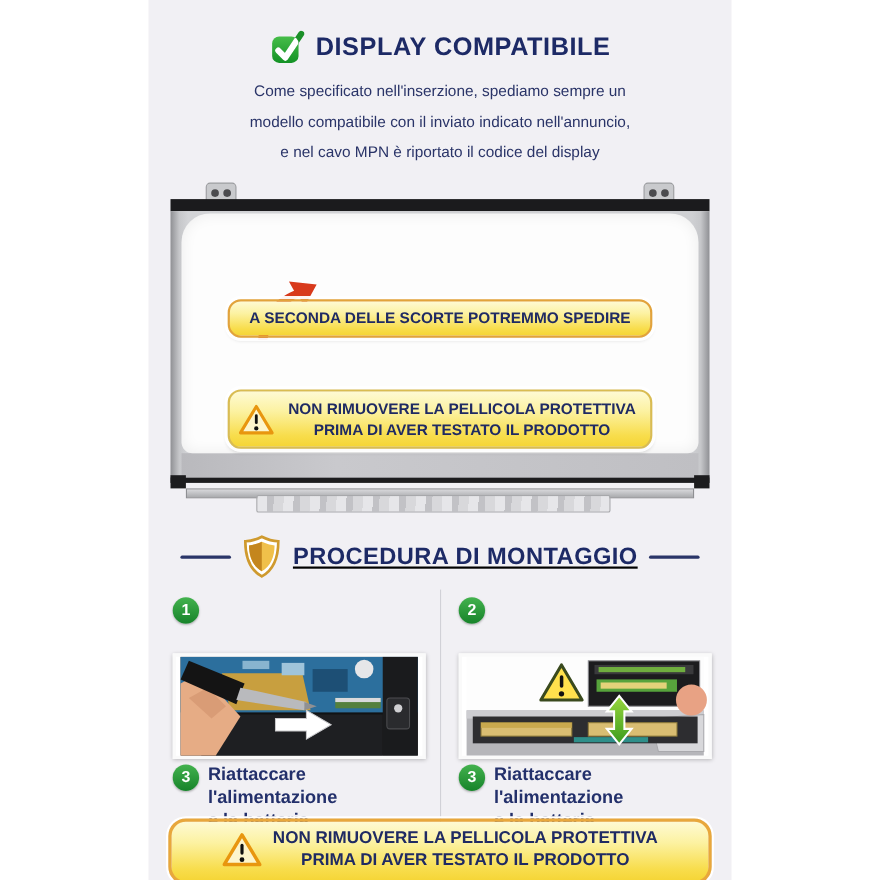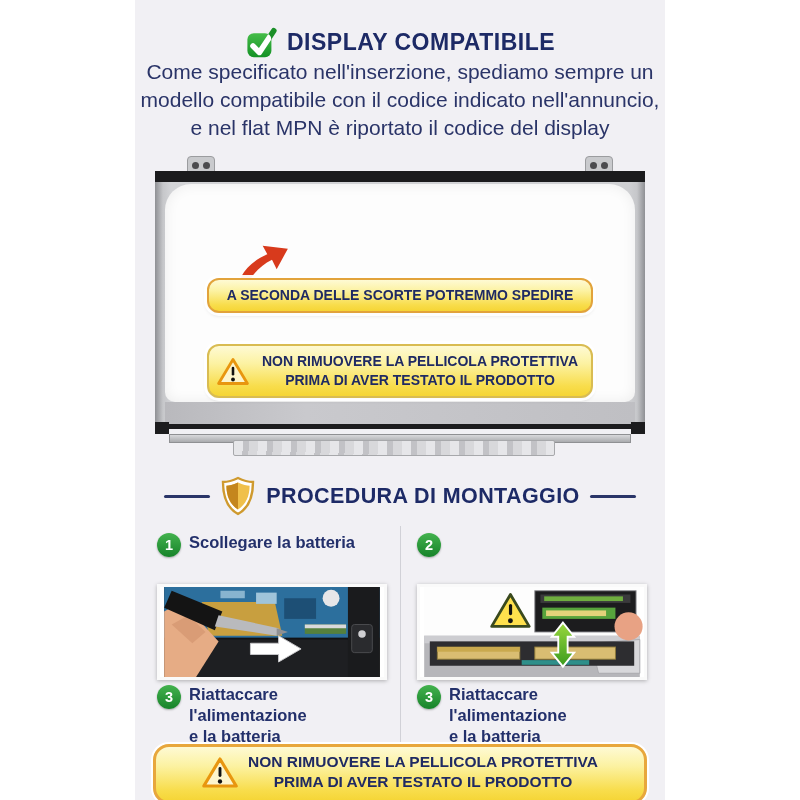--- a/index.html
+++ b/index.html
@@ -5,21 +5,21 @@
   * { margin:0; padding:0; box-sizing:border-box; }
   html,body { width:800px; height:800px; background:#ffffff; overflow:hidden;
               font-family:"Liberation Sans", sans-serif; }
   .content { width:530px; height:800px; margin:0 auto; background:#f1f0f4;
              padding-top:26px; position:relative; }
 
   
   .title-row { display:flex; align-items:center; justify-content:center; gap:10px; }
   .chk { width:32px; height:32px; flex:0 0 auto; }
   .page-title { font-size:23px; font-weight:bold; color:#1d2a66; letter-spacing:.5px; }
-  .desc { text-align:center; color:#2a3468; font-size:21px;
+  .desc { margin-top:10px; text-align:center; color:#2a3468; font-size:14px;
           line-height:28px; font-weight:400; }
   .desc span { display:block; }
 
   
   .figure { position:relative; width:490px; height:300px; margin:14px auto 0; }
   .bracket { position:absolute; top:0; width:28px; height:20px; background:#c9cacd;
              border:1px solid #9b9c9f; border-radius:4px 4px 0 0; }
   .bracket:before, .bracket:after { content:""; position:absolute; top:5px; width:7px; height:7px;
              border-radius:50%; background:#4b4b4e; }
   .bracket:before { left:4px; } .bracket:after { right:4px; }
@@ -40,28 +40,28 @@
       border:1px solid #a7a8ab; border-radius:2px; }
   .corner-blk { position:absolute; top:266px; width:14px; height:12px; background:#1c1c1e; }
   .corner-blk.l { left:0; } .corner-blk.r { right:0; }
   .red-arrow { position:absolute; left:70px; top:88px; width:66px; height:56px; }
 
   .banner { position:absolute; left:52px; width:386px; text-align:center;
       background:linear-gradient(180deg,#fefad4 0%,#fcf2a2 35%,#f8dd4c 80%,#f5d535 100%);
       border:2px solid #e2a33b; border-radius:12px; padding:6px 8px;
       box-shadow:0 0 0 3px rgba(255,255,255,.95), 0 2px 4px rgba(0,0,0,.18);
       color:#1f2a63; font-weight:bold; font-size:14px; line-height:19px; }
-  .banner-stock { top:122px; }
+  .banner-stock { top:106px; }
   .banner-film  { top:188px; border-color:#d9bc52; display:flex; align-items:center; gap:8px; }
   .banner-film .txt { flex:1; }
   .tri { width:32px; height:29px; flex:0 0 auto; }
   .banner span { display:block; }
 
   
-  .proc-header { display:flex; align-items:center; justify-content:center; gap:10px; margin-top:20px; }
+  .proc-header { display:flex; align-items:center; justify-content:center; gap:10px; margin-top:20px;text-decoration:underline; }
   .hline { width:46px; height:3px; background:#2a3568; border-radius:2px; }
   .shield { width:36px; height:40px; }
   .proc-title { font-size:21.5px; font-weight:bold; color:#1d2a66; letter-spacing:.4px; }
 
   .steps { width:506px; margin:10px auto 0; display:flex; }
   .col { width:253px; padding:2px 6px 0 10px; }
   .col.right { border-left:1px solid #d1d1d7; padding-left:16px; }
   .step { display:flex; gap:8px; align-items:flex-start; min-height:46px; margin-top:4px; }
   .badge { width:24px; height:24px; border-radius:50%; flex:0 0 auto; margin-top:1px;
       background:linear-gradient(180deg,#43b24e,#17832a); color:#fff; font-weight:bold;
@@ -109,22 +109,22 @@
   <div class="title-row">
     <svg class="chk" viewBox="0 0 40 40">
       <rect x="3" y="9" width="30" height="30" rx="8" fill="url(#gchk)"></rect>
       <path d="M10 25 l8 8 L36 6" fill="none" stroke="#1b8f28" stroke-width="7" stroke-linecap="round" stroke-linejoin="round"></path>
       <path d="M10 25 l8 8 L36 6" clip-path="url(#chkclip)" fill="none" stroke="#ffffff" stroke-width="7" stroke-linecap="round" stroke-linejoin="round"></path>
     </svg>
     <div class="page-title">DISPLAY COMPATIBILE</div>
   </div>
   <div class="desc">
     <span>Come specificato nell'inserzione, spediamo sempre un</span>
-    <span>modello compatibile con il codice indicato nell'annuncio,</span>
-    <span>e nel flat MPN è riportato il codice del display</span>
+    <span>modello compatibile con il inviato indicato nell'annuncio,</span>
+    <span>e nel cavo MPN è riportato il codice del display</span>
   </div>
 
   <div class="figure">
     <div class="bracket left"></div>
     <div class="bracket right"></div>
     <div class="bezel"></div>
     <div class="panel-body">
       <div class="pellicola-band"></div>
       <div class="panel-screen"></div>
     </div>
@@ -163,21 +163,20 @@
     </svg>
     <div class="proc-title">PROCEDURA DI MONTAGGIO</div>
     <div class="hline"></div>
   </div>
 
   <div class="steps">
     <div class="col">
       <div class="step">
         <div class="badge">1</div>
         <div class="step-label">
-          <span>Scollegare la batteria</span>
         </div>
       </div>
 
       <div class="photo">
         <svg viewBox="0 0 230 96">
           <rect width="230" height="96" fill="#111214"></rect>
           <rect width="230" height="54" fill="#2c6f9d"></rect>
           <rect x="196" y="0" width="34" height="96" fill="#1a1b1d"></rect>
           <rect x="200" y="40" width="22" height="30" rx="3" fill="#2a2b2e" stroke="#4c4d50"></rect>
           <circle cx="211" cy="50" r="4" fill="#cfcfd2"></circle>

